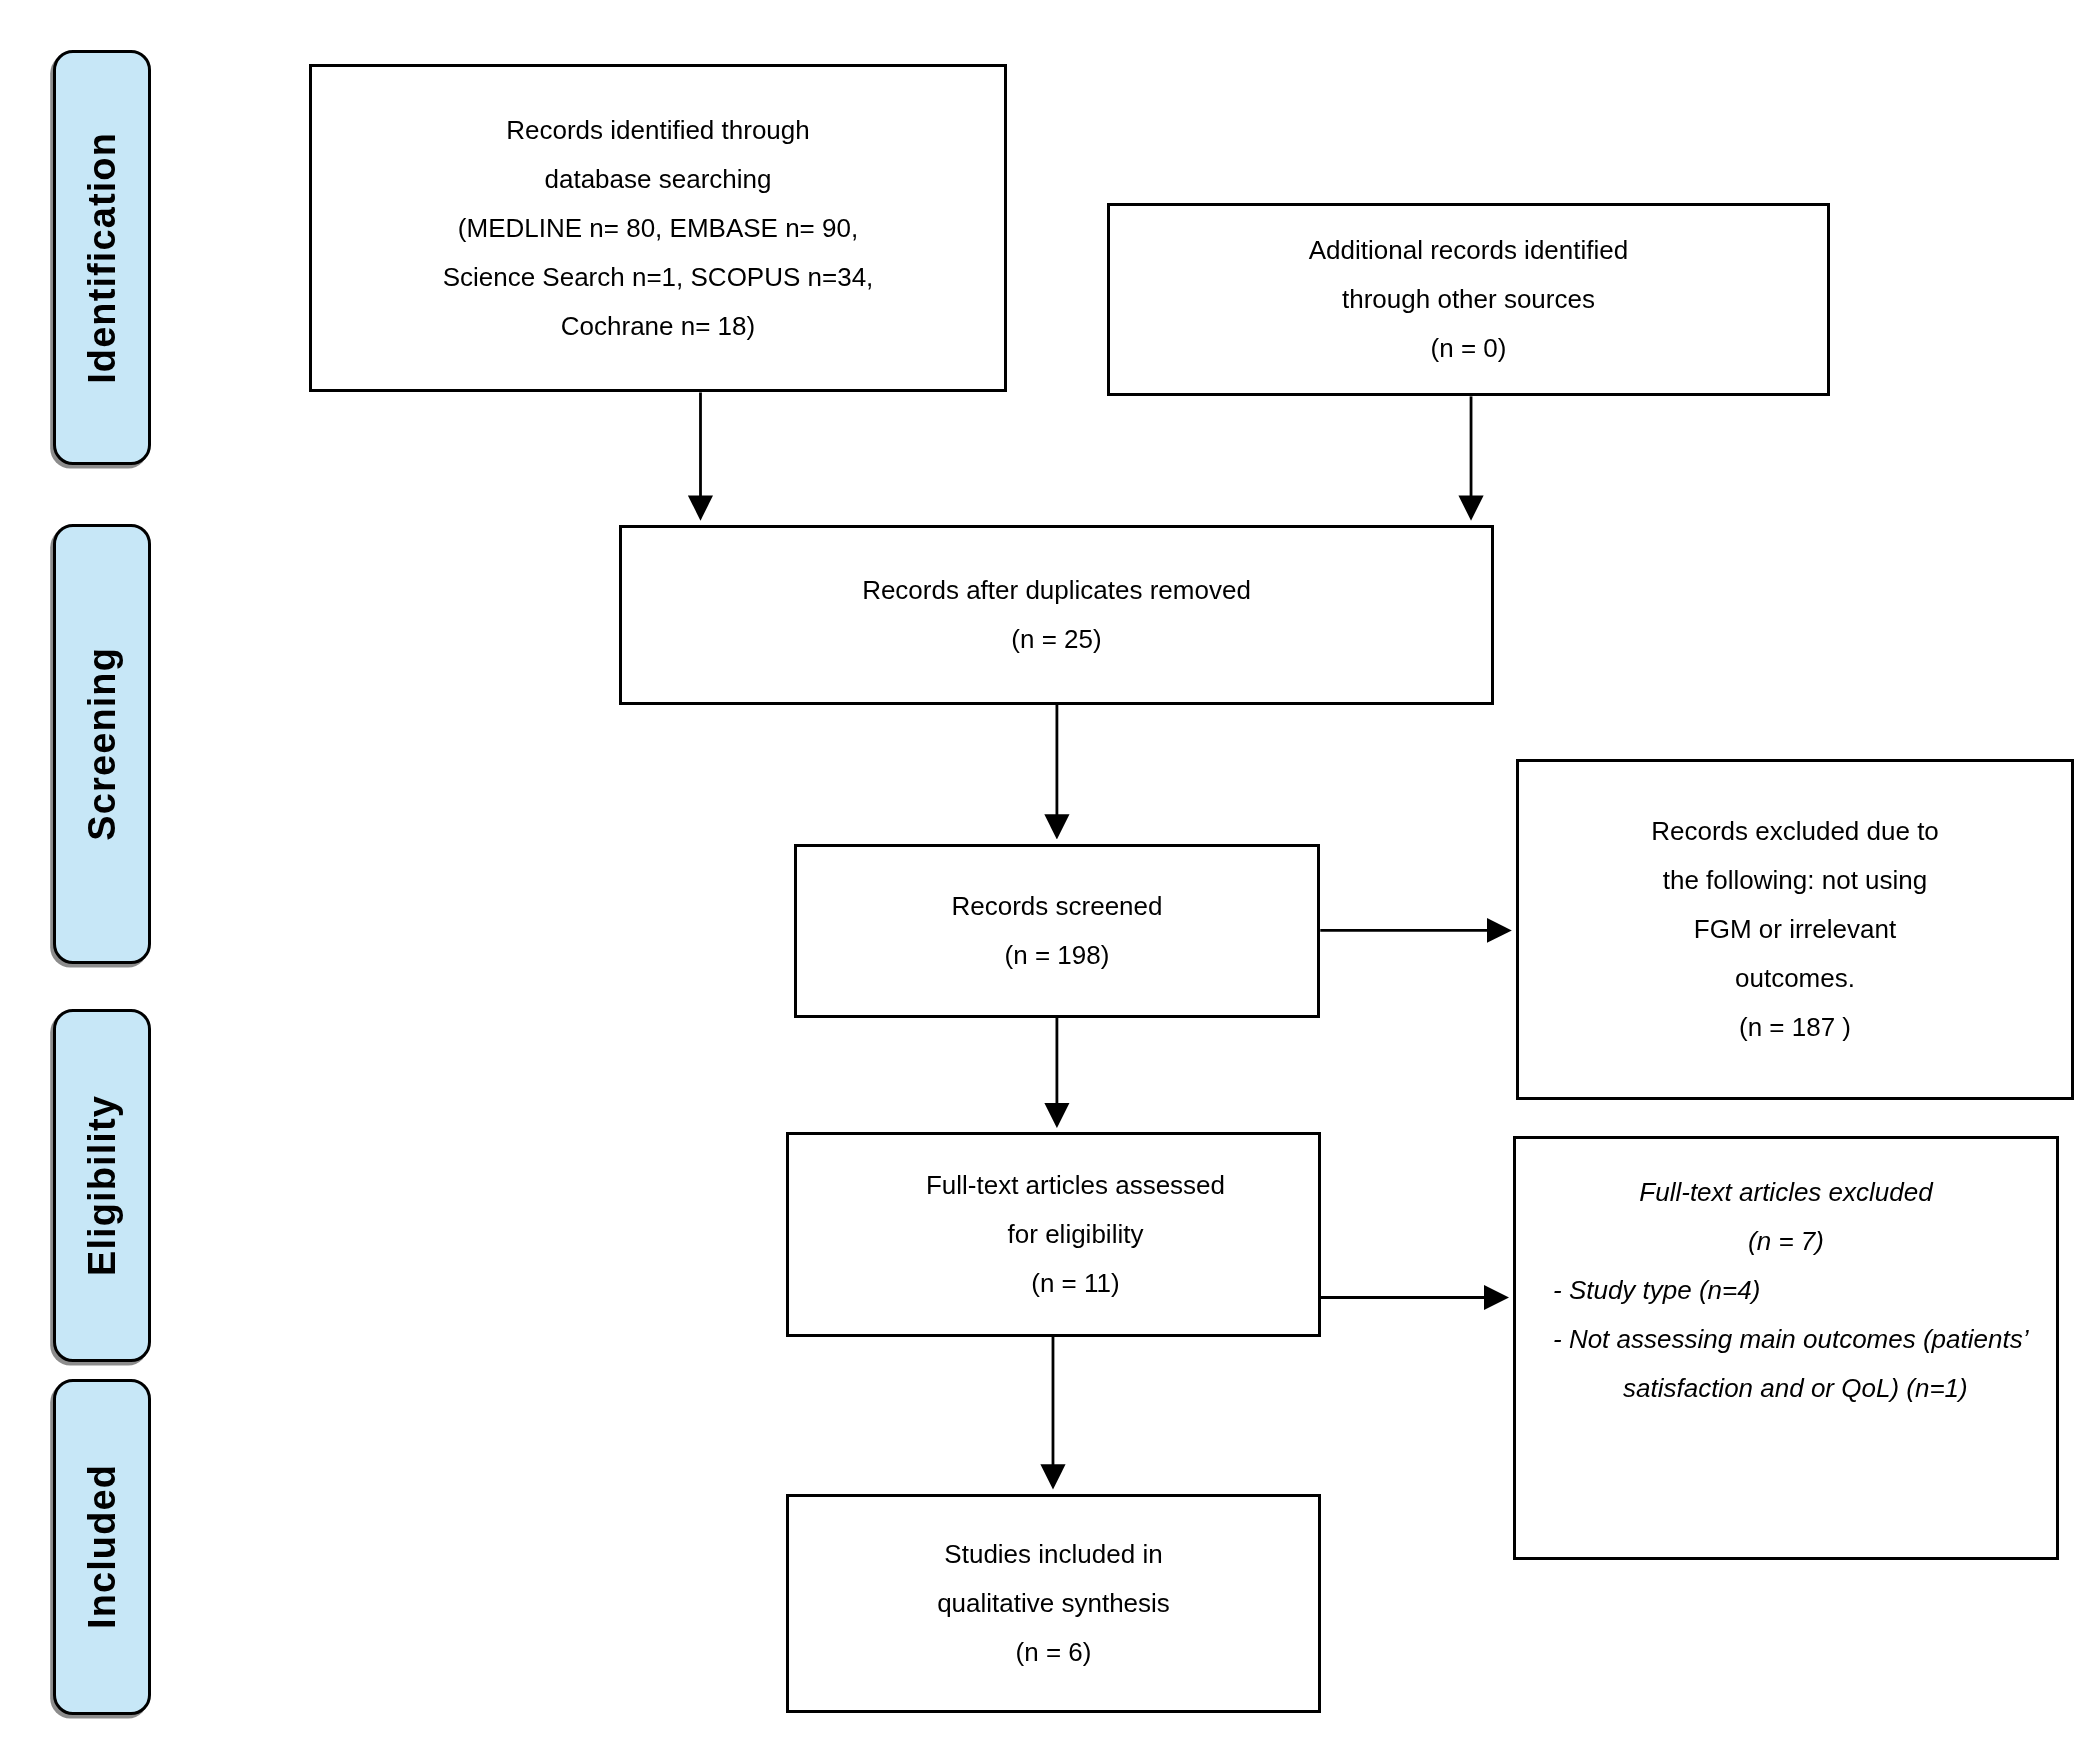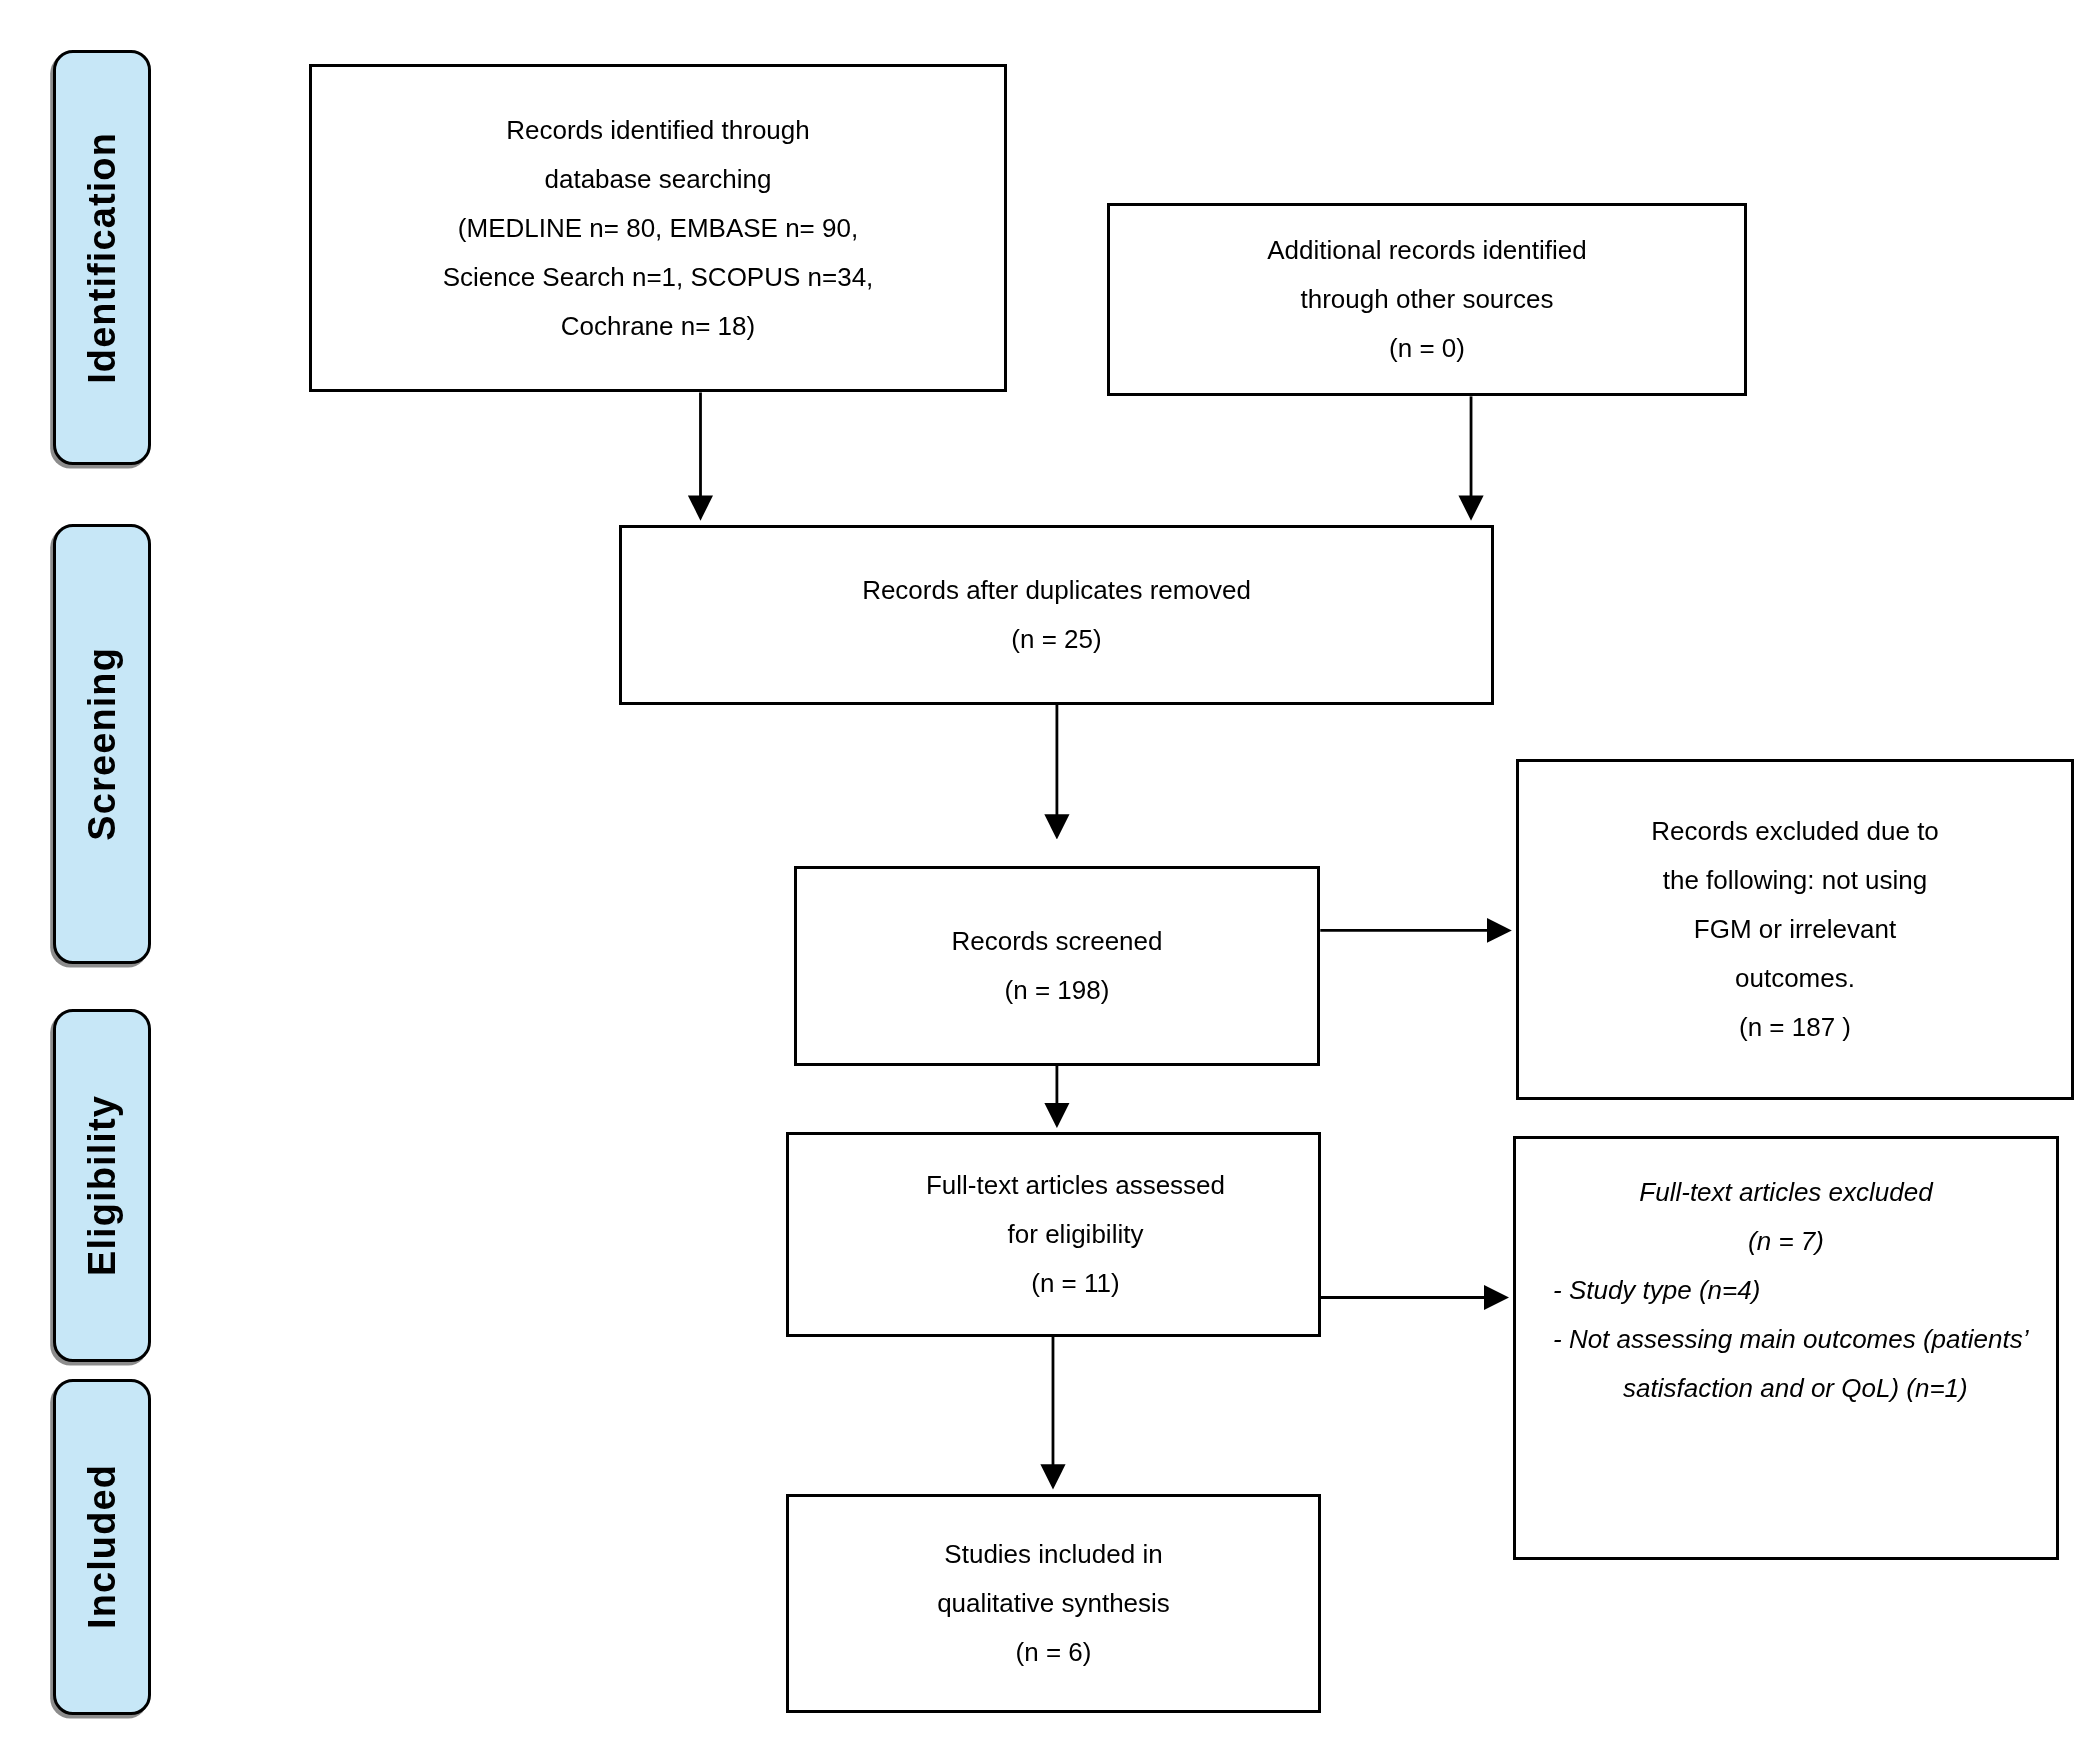--- a/index.html
+++ b/index.html
@@ -49,23 +49,23 @@
     display:flex;
     align-items:center;
     justify-content:center;
     text-align:center;
     font-size:26px;
     line-height:49px;
   }
   .fbox .txt{white-space:pre-line;}
 
   #box-identified{left:309px;top:64px;width:698px;height:328px;}
-  #box-additional{left:1107px;top:203px;width:640px;height:193px;}
+  #box-additional{left:1107px;top:203px;width:723px;height:193px;}
   #box-duplicates{left:619px;top:525px;width:875px;height:180px;}
-  #box-screened{left:794px;top:844px;width:526px;height:200px;margin-top:22px;}
+  #box-screened{left:794px;top:844px;width:526px;height:174px;}
   #box-excluded-records{left:1516px;top:759px;width:558px;height:341px;}
   #box-fulltext{left:786px;top:1132px;width:535px;height:205px;padding-left:44px;}
   #box-fulltext-excluded{
     left:1513px;top:1136px;width:546px;height:424px;
     display:block;
     padding:29px 17px 0 17px;
     text-align:center;
     font-style:italic;
   }
   #box-studies{left:786px;top:1494px;width:535px;height:219px;}

